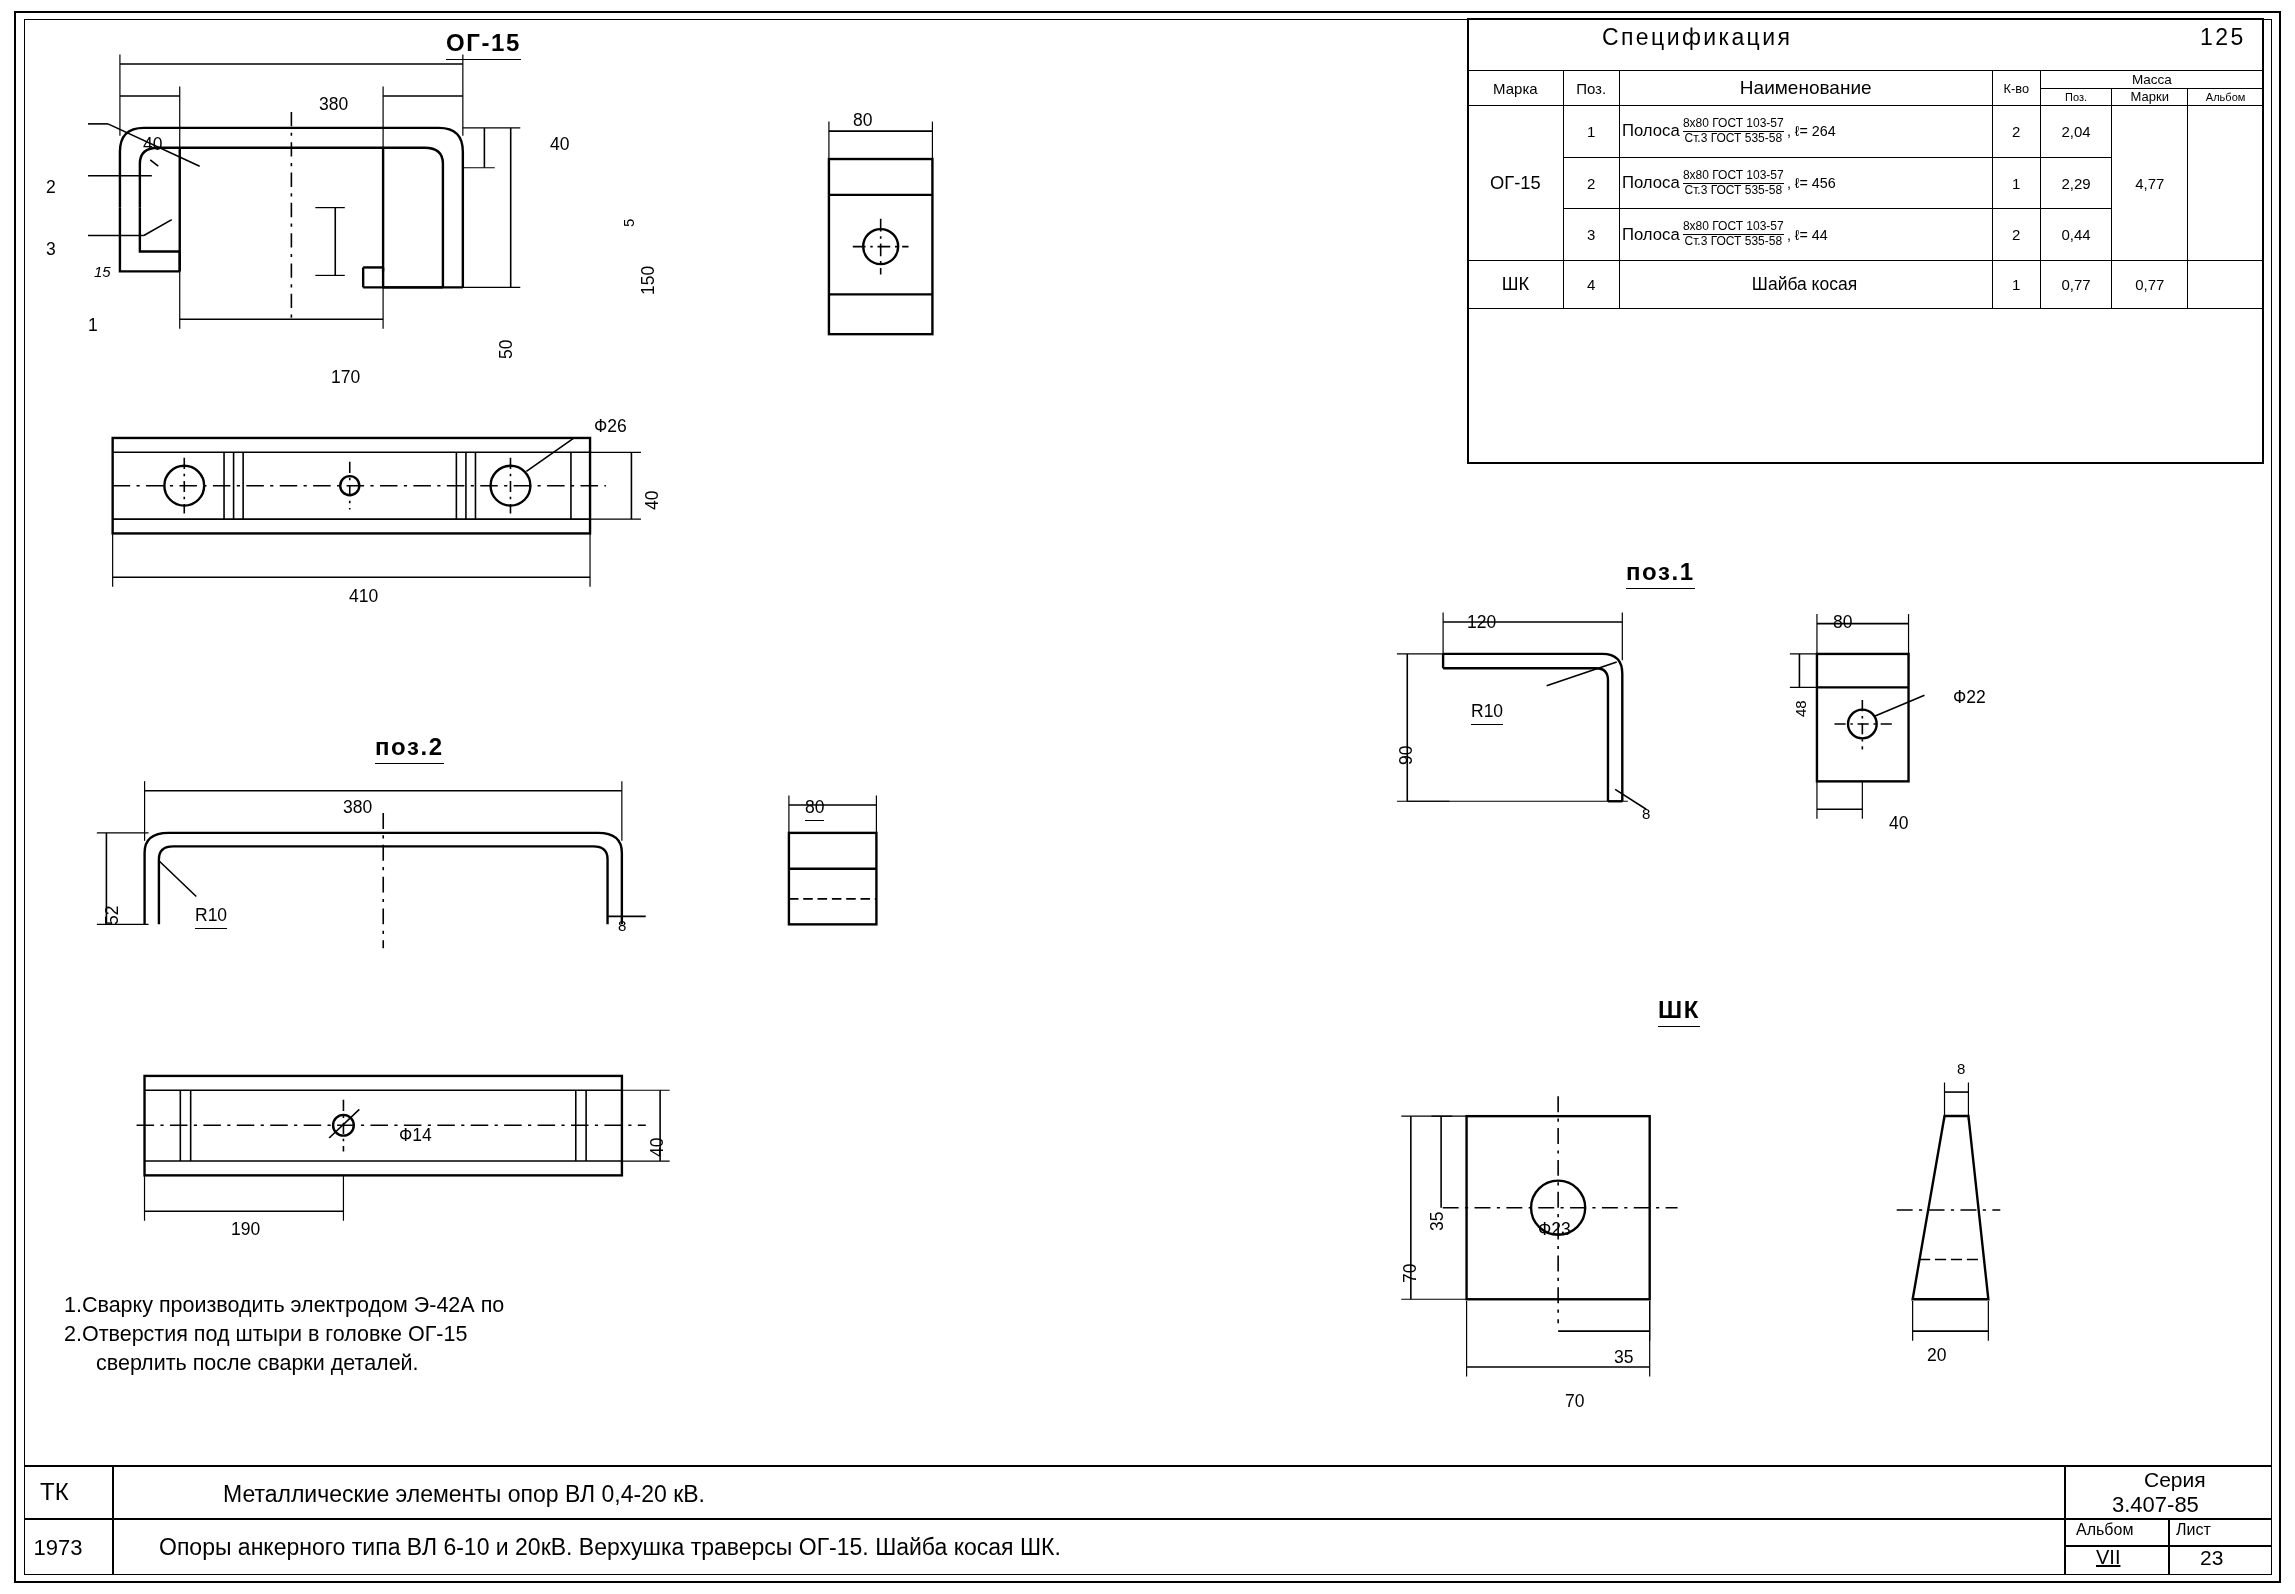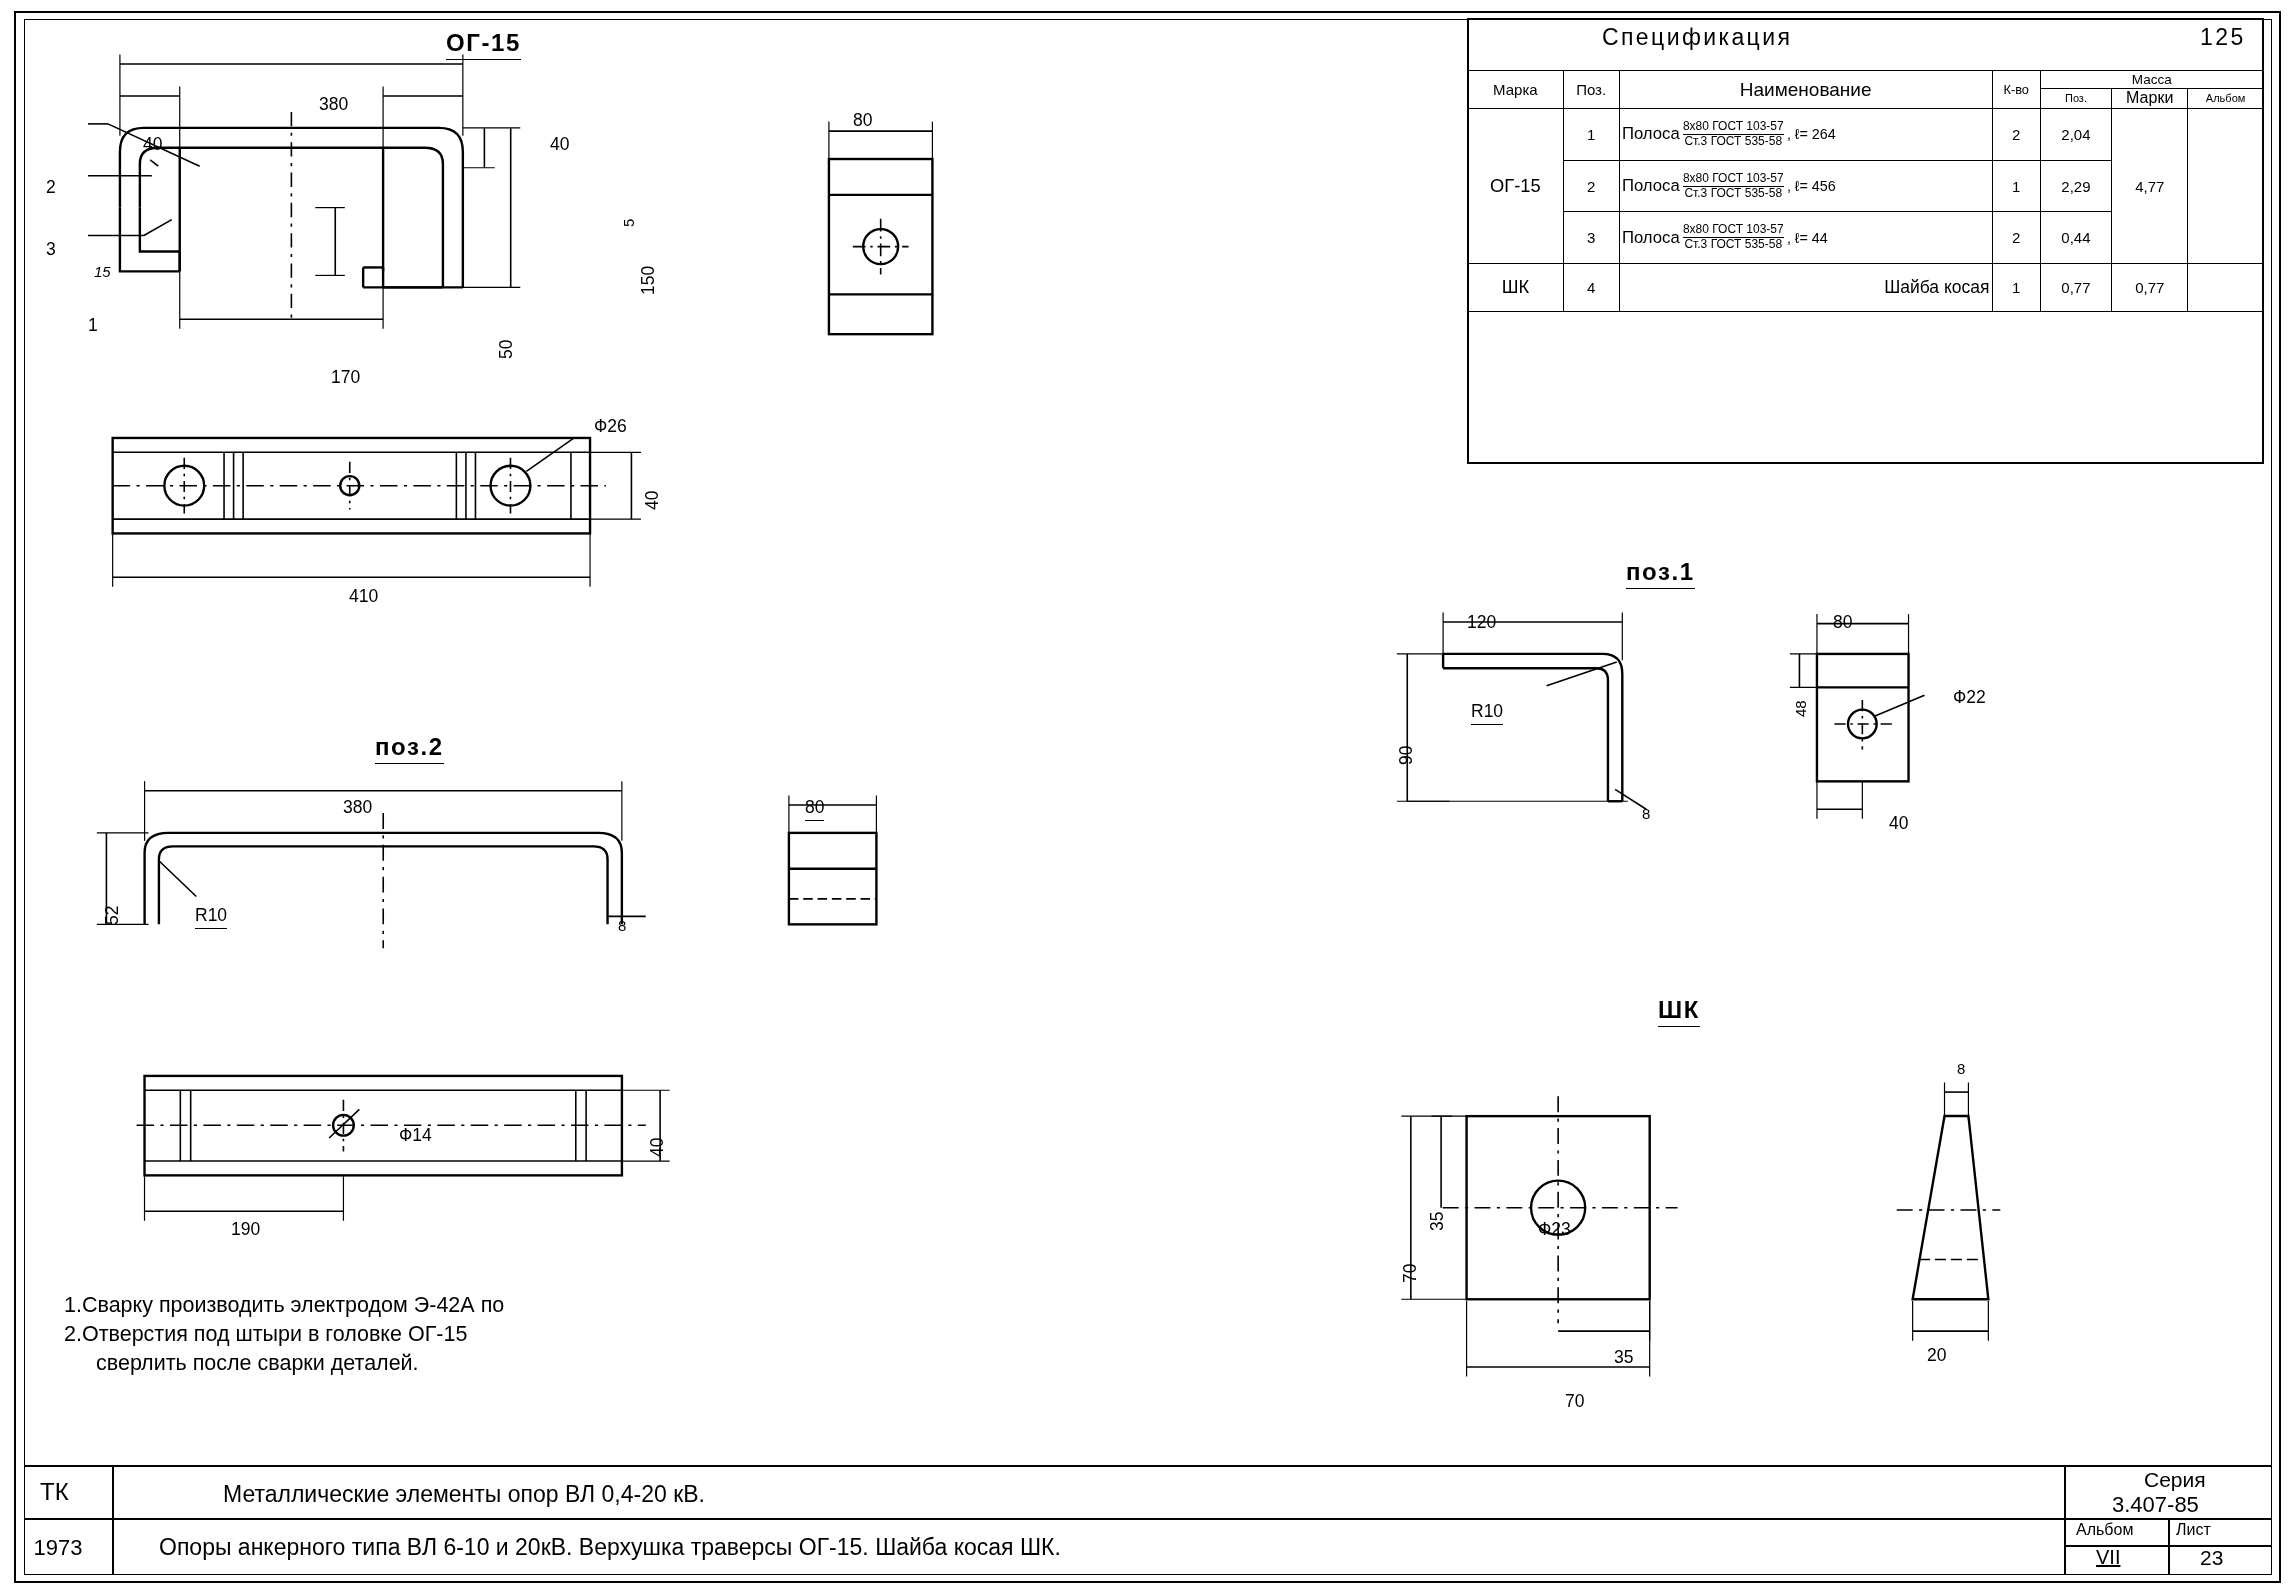--- a/index.html
+++ b/index.html
@@ -325,21 +325,21 @@
     <tbody>
         <tr>
       <td rowspan="2">Марка</td>
       <td rowspan="2">Поз.</td>
       <td rowspan="2" style="font-size:19px">Наименование</td>
       <td rowspan="2" style="font-size:12.8px">К-во</td>
       <td colspan="3" style="font-size:13.5px">Массa</td>
     </tr>
     <tr>
       <td style="font-size:11px">Поз.</td>
-      <td style="font-size:16px">Марки</td>
+      <td style="font-size:13px">Марки</td>
       <td style="font-size:11px">Альбом</td>
     </tr>
 
     <tr>
       <td rowspan="3" style="font-size:18.3px">ОГ-15</td>
       <td>1</td>
       <td style="text-align:left;height:49px;">
         <span style="display:inline-block;vertical-align:middle;font-size:16.7px">Полоса</span><span style="display:inline-block;vertical-align:middle;text-align:center;font-size:12px;line-height:1.15;margin:0 3.2px;">
           <span style="display:block;border-bottom:1.6px solid #000;">8х80 ГОСТ 103-57</span>
           <span style="display:block;">Ст.3 ГОСТ 535-58</span>
@@ -371,21 +371,21 @@
           <span style="display:block;">Ст.3 ГОСТ 535-58</span>
         </span><span style="display:inline-block;vertical-align:middle;font-size:14.3px">, ℓ= 44</span>
       </td>
       <td>2</td>
       <td>0,44</td>
     </tr>
 
     <tr>
       <td style="font-size:18.3px">ШК</td>
       <td>4</td>
-      <td style="text-align:right;height:45px;font-size:17.5px;padding-left:0;">Шайба косая</td>
+      <td style="text-align:center;height:45px;font-size:17.5px;padding-left:0;">Шайба косая</td>
       <td>1</td>
       <td>0,77</td>
       <td>0,77</td>
       <td></td>
     </tr>
   </tbody>
     </table>
 
   <div class="tblock">
     <div class="tb-line" style="left:0;top:0;width:2248px;height:2.4px;"></div>

